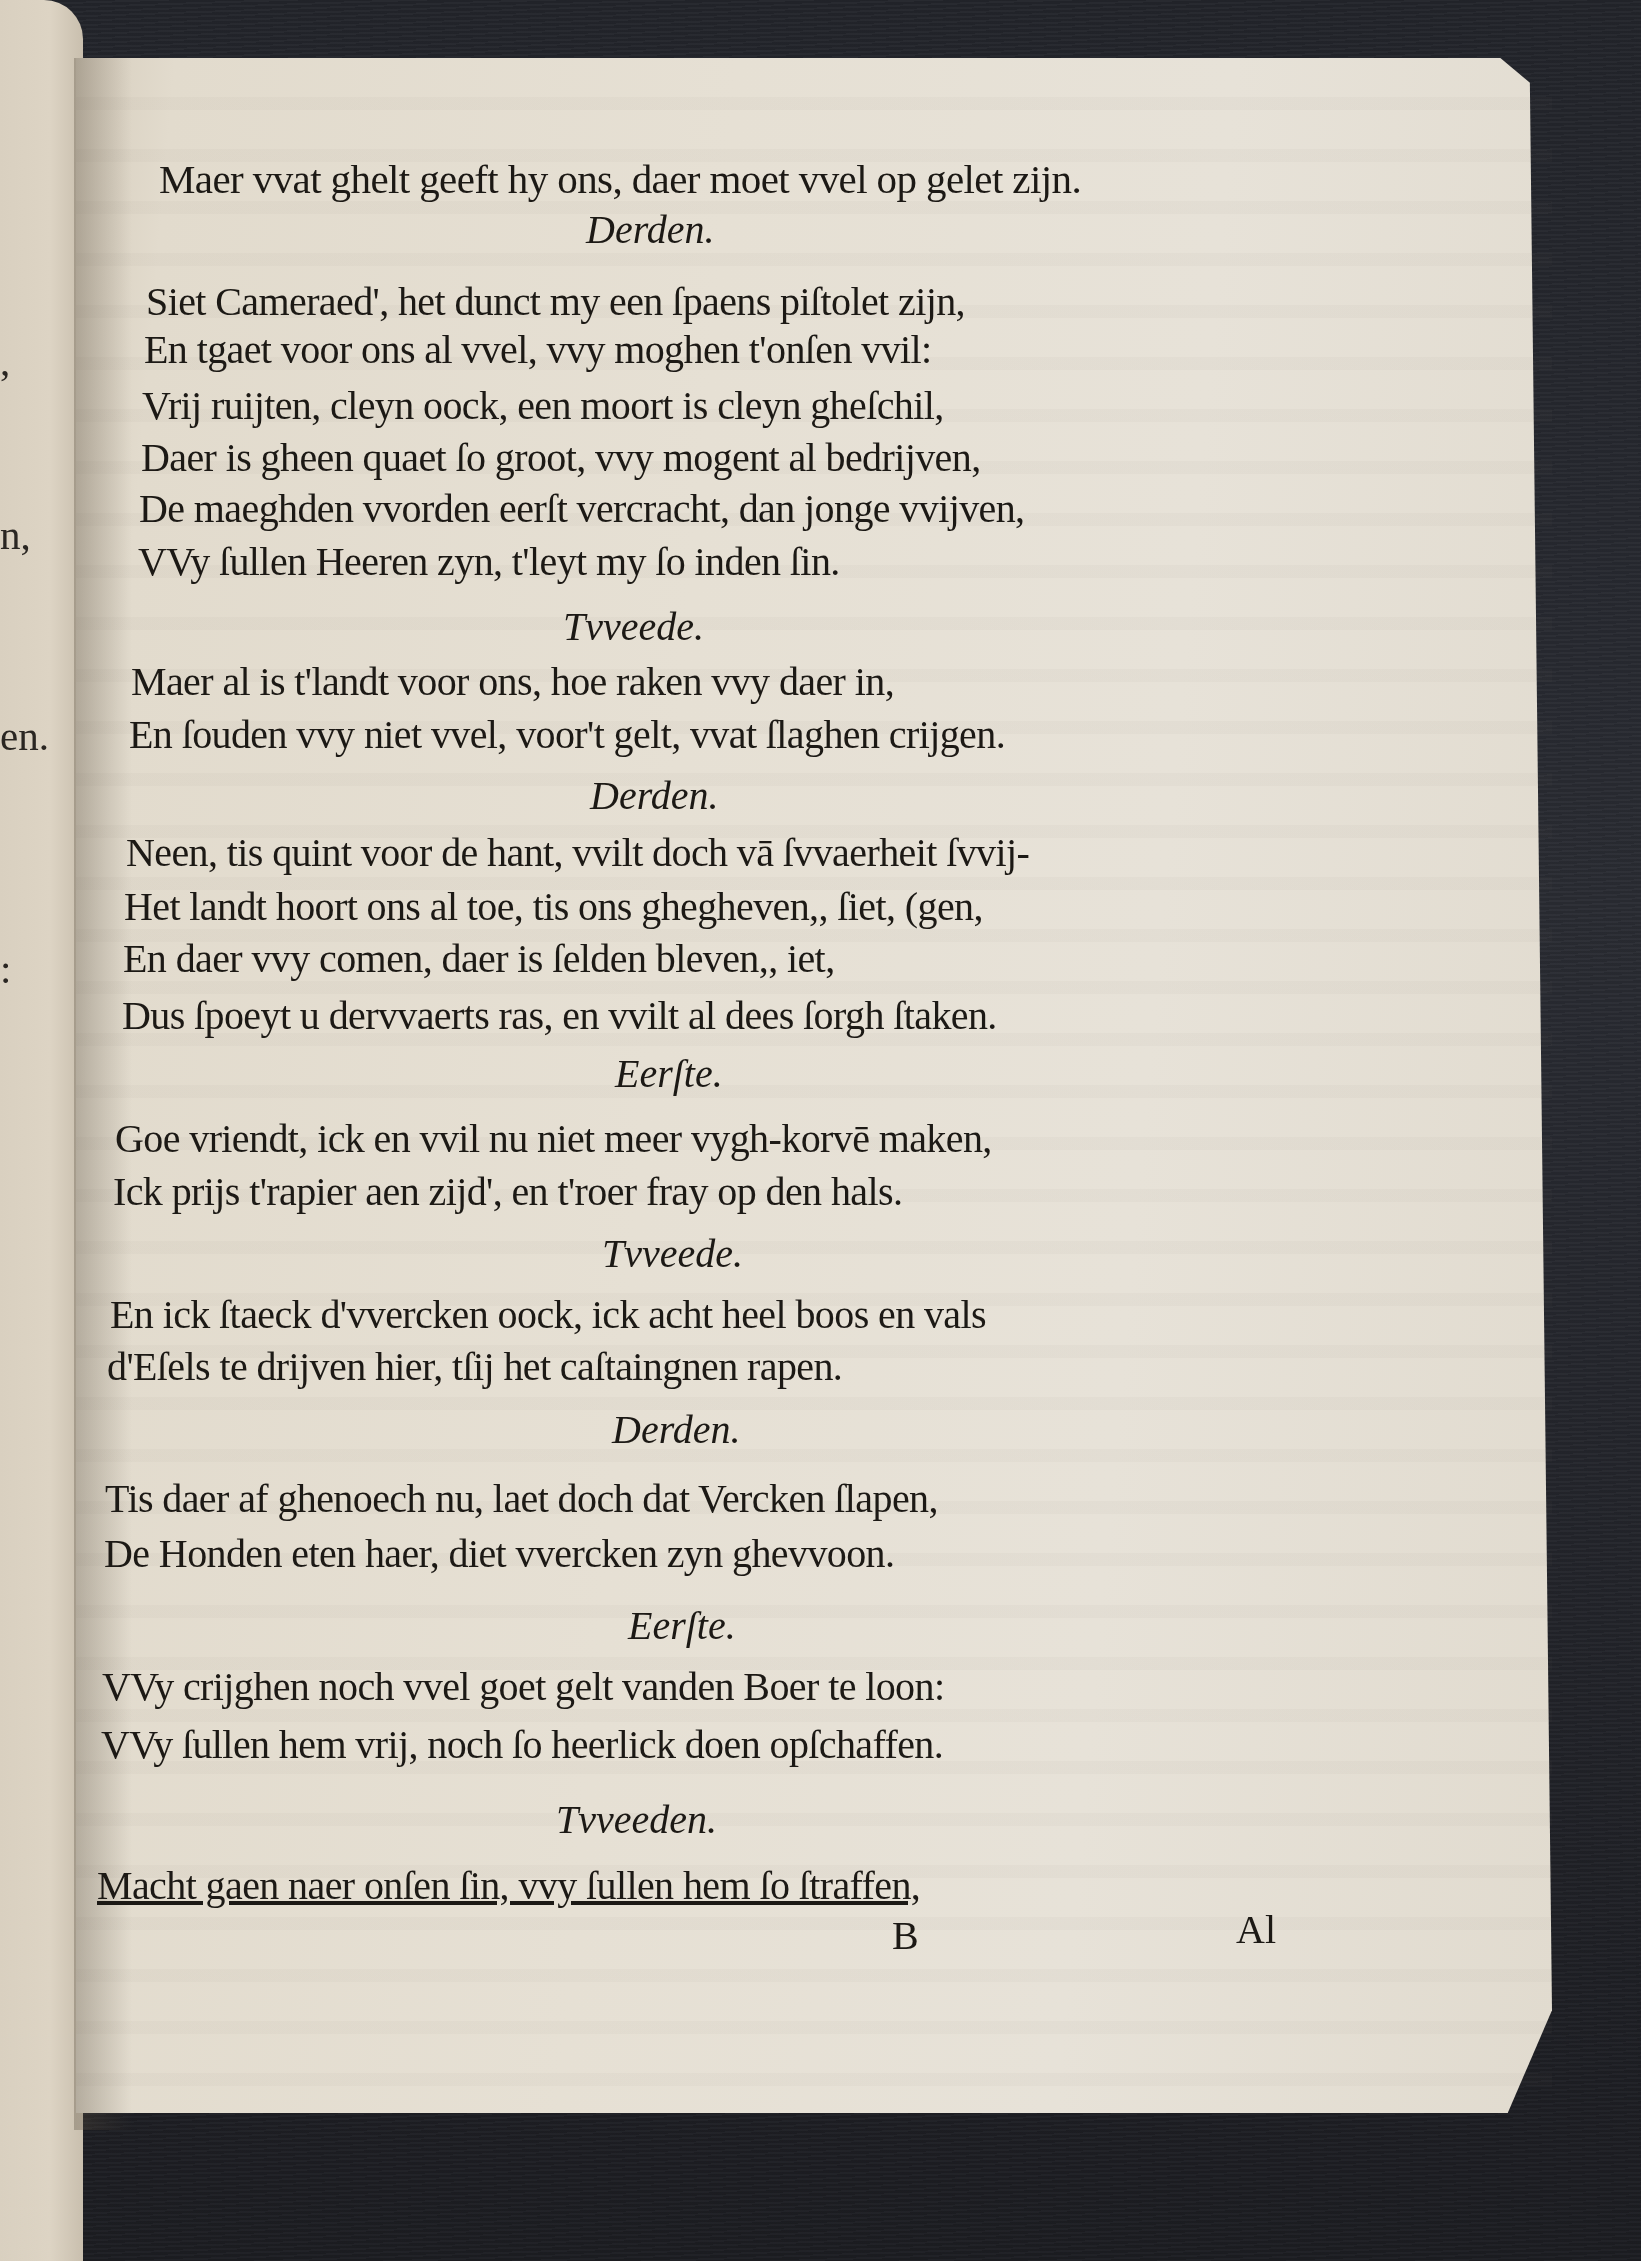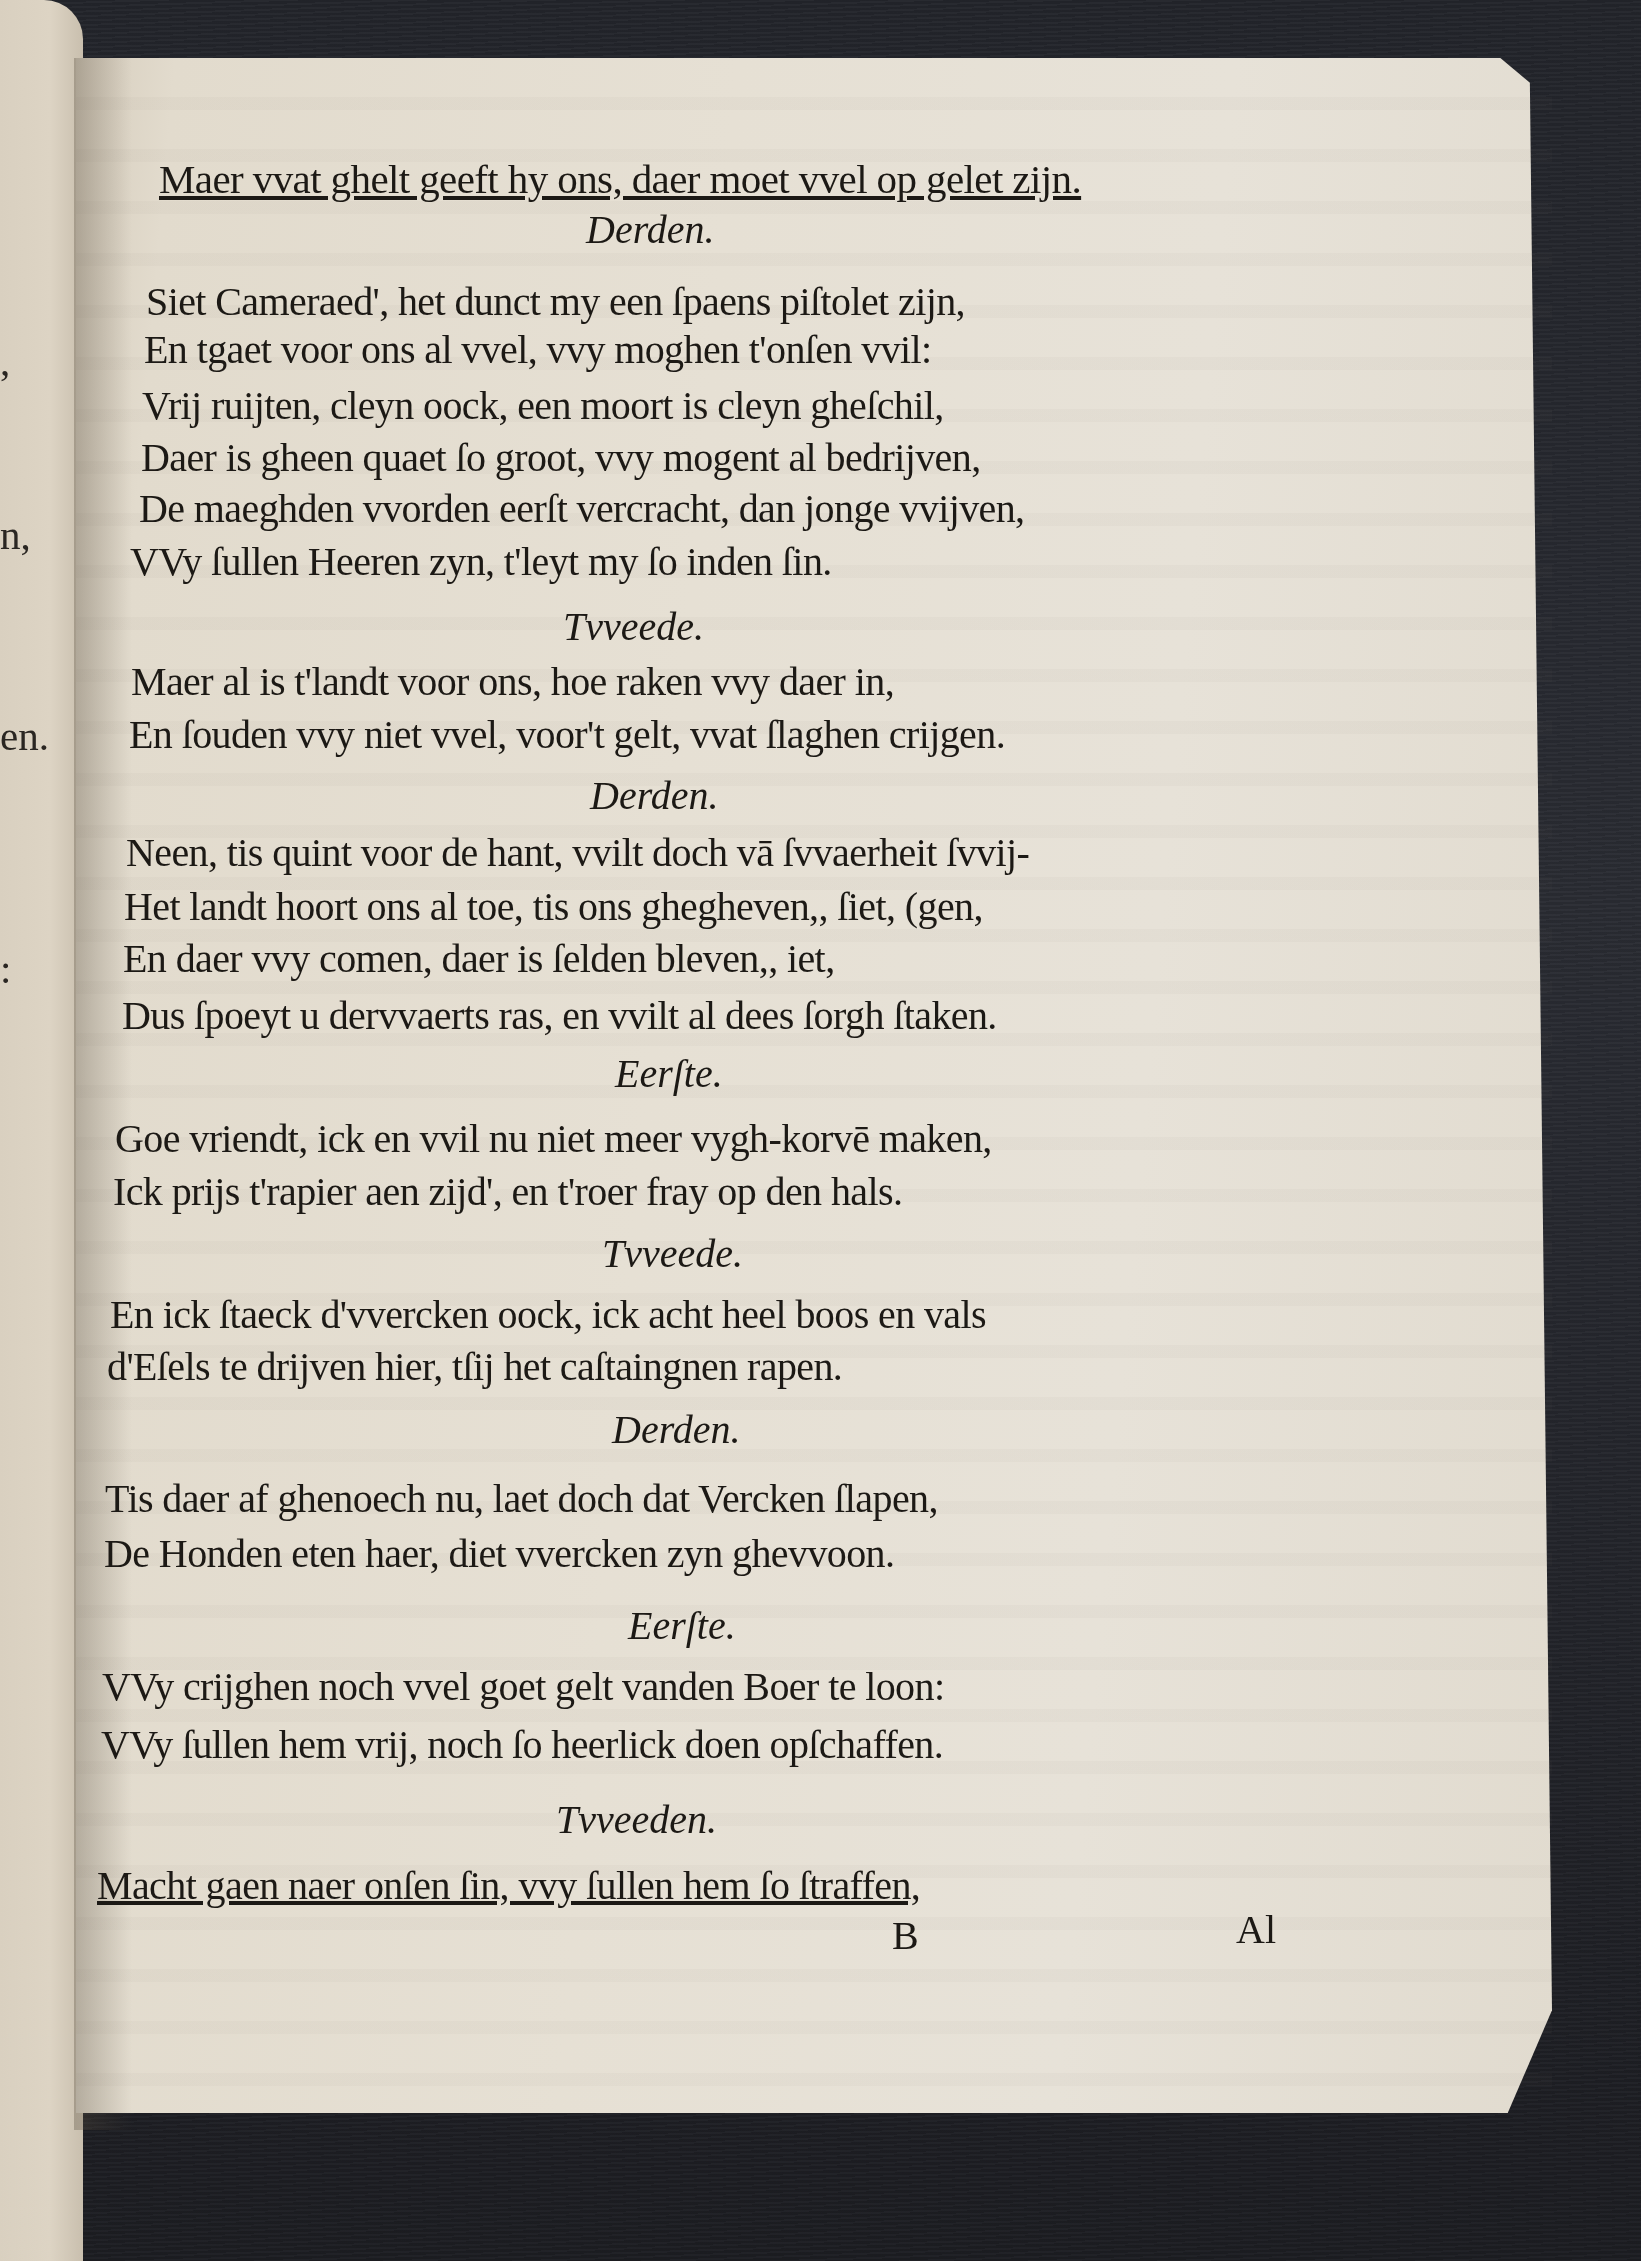--- a/index.html
+++ b/index.html
@@ -56,29 +56,29 @@
   <span class="frag" style="top:337px;">,</span>
   <span class="frag" style="top:511px;">n,</span>
   <span class="frag" style="top:712px;">en.</span>
   <span class="frag" style="top:945px;">:</span>
 </div>
 
 <div class="page"></div>
 <div class="ghost"></div>
 <div class="gutter"></div>
 
-<div class="line" style="left:159px; top:159px; font-size:41px;text-decoration:underline;">Maer vvat ghelt geeft hy ons, daer moet vvel op gelet zijn.</div>
+<div class="line" style="left:159px; top:159px; font-size:41px;">Maer vvat ghelt geeft hy ons, daer moet vvel op gelet zijn.</div>
 
 <div class="speaker" style="left:586px; top:210px;">Derden.</div>
 <div class="line" style="left:146px; top:282px;">Siet Cameraed', het dunct my een ſpaens piſtolet zijn,</div>
 <div class="line" style="left:144px; top:330px;">En tgaet voor ons al vvel, vvy moghen t'onſen vvil:</div>
 <div class="line" style="left:142px; top:386px;">Vrij ruijten, cleyn oock, een moort is cleyn gheſchil,</div>
 <div class="line" style="left:141px; top:438px;">Daer is gheen quaet ſo groot, vvy mogent al bedrijven,</div>
 <div class="line" style="left:139px; top:489px;">De maeghden vvorden eerſt vercracht, dan jonge vvijven,</div>
-<div class="line" style="left:130px; top:542px;">VVy ſullen Heeren zyn, t'leyt my ſo inden ſin.</div>
+<div class="line" style="left:138px; top:542px;">VVy ſullen Heeren zyn, t'leyt my ſo inden ſin.</div>
 
 <div class="speaker" style="left:563px; top:607px;">Tvveede.</div>
 <div class="line" style="left:131px; top:662px;">Maer al is t'landt voor ons, hoe raken vvy daer in,</div>
 <div class="line" style="left:129px; top:715px;">En ſouden vvy niet vvel, voor't gelt, vvat ſlaghen crijgen.</div>
 
 <div class="speaker" style="left:590px; top:776px;">Derden.</div>
 <div class="line" style="left:126px; top:833px;">Neen, tis quint voor de hant, vvilt doch vā ſvvaerheit ſvvij-</div>
 <div class="line" style="left:124px; top:887px;">Het landt hoort ons al toe, tis ons ghegheven,, ſiet,      (gen,</div>
 <div class="line" style="left:123px; top:939px;">En daer vvy comen, daer is ſelden bleven,, iet,</div>
 <div class="line" style="left:122px; top:996px;">Dus ſpoeyt u dervvaerts ras, en vvilt al dees ſorgh ſtaken.</div>

